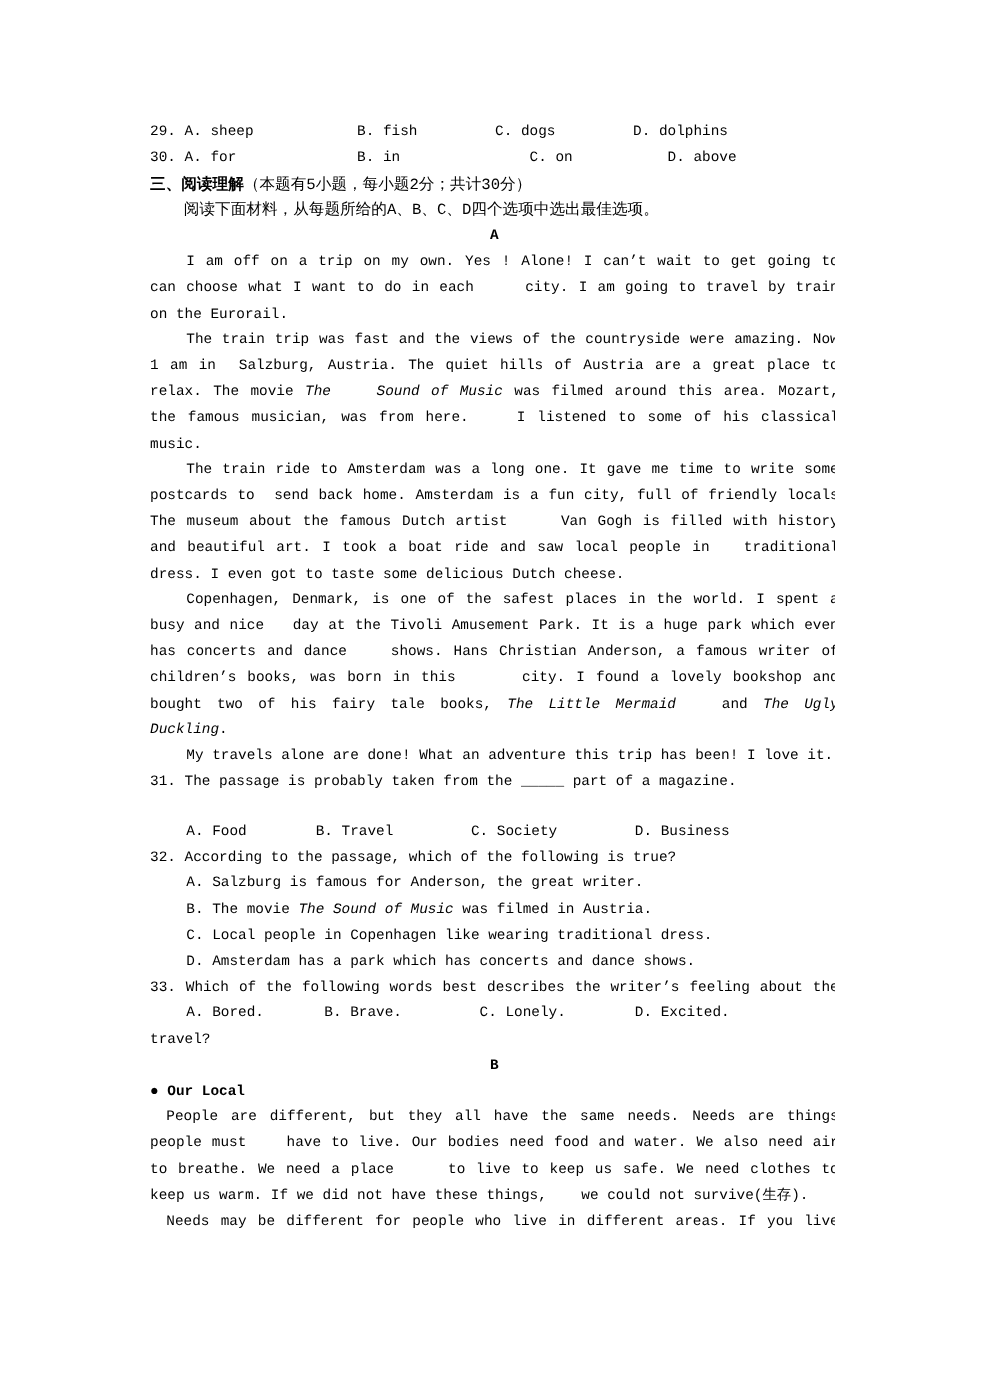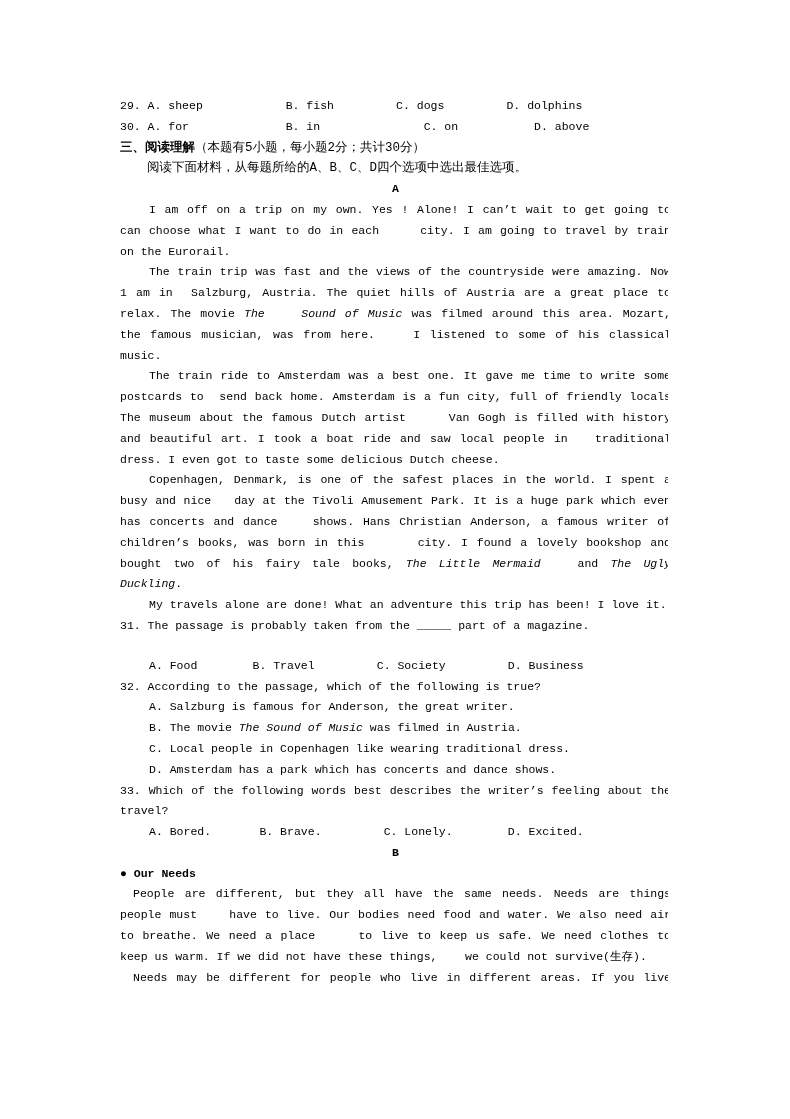--- a/index.html
+++ b/index.html
@@ -50,43 +50,43 @@
       <div class="line cn" style="padding-left: 27px;"><span>阅读下面材料，从每题所给的A、B、C、D四个选项中选出最佳选项。</span></div>
       <div class="line center"><span class="bold">A</span></div>
       <div class="line just" style="padding-left: 29px;"><span>I am off on a trip on my own. Yes ! Alone! I can’t wait to get going to</span></div>
       <div class="line just"><span>can choose what I want to do in each     city. I am going to travel by train</span></div>
       <div class="line"><span>on the Eurorail.</span></div>
       <div class="line just" style="padding-left: 29px;"><span>The train trip was fast and the views of the countryside were amazing. Now</span></div>
       <div class="line just"><span>1 am in  Salzburg, Austria. The quiet hills of Austria are a great place to</span></div>
       <div class="line just"><span>relax. The movie </span><span class="italic">The</span><span>    </span><span class="italic">Sound of Music</span><span> was filmed around this area. Mozart,</span></div>
       <div class="line just"><span>the famous musician, was from here.    I listened to some of his classical</span></div>
       <div class="line"><span>music.</span></div>
-      <div class="line just" style="padding-left: 29px;"><span>The train ride to Amsterdam was a best one. It gave me time to write some</span></div>
+      <div class="line just" style="padding-left: 29px;"><span>The train ride to Amsterdam was a long one. It gave me time to write some</span></div>
       <div class="line just"><span>postcards to  send back home. Amsterdam is a fun city, full of friendly locals</span></div>
       <div class="line just"><span>The museum about the famous Dutch artist     Van Gogh is filled with history</span></div>
       <div class="line just"><span>and beautiful art. I took a boat ride and saw local people in   traditional</span></div>
       <div class="line"><span>dress. I even got to taste some delicious Dutch cheese.</span></div>
       <div class="line just" style="padding-left: 29px;"><span>Copenhagen, Denmark, is one of the safest places in the world. I spent a</span></div>
       <div class="line just"><span>busy and nice   day at the Tivoli Amusement Park. It is a huge park which even</span></div>
       <div class="line just"><span>has concerts and dance    shows. Hans Christian Anderson, a famous writer of</span></div>
       <div class="line just"><span>children’s books, was born in this      city. I found a lovely bookshop and</span></div>
       <div class="line just"><span>bought two of his fairy tale books, </span><span class="italic">The Little Mermaid</span><span>   and </span><span class="italic">The Ugly</span></div>
       <div class="line"><span class="italic">Duckling</span><span>.</span></div>
       <div class="line" style="padding-left: 29px;"><span>My travels alone are done! What an adventure this trip has been! I love it.</span></div>
       <div class="line"><span>31. The passage is probably taken from the _____ part of a magazine.</span></div>
       <div class="line" style="padding-left: 29px; margin-top: 19px;"><span>A. Food        B. Travel         C. Society         D. Business</span></div>
       <div class="line"><span>32. According to the passage, which of the following is true?</span></div>
       <div class="line" style="padding-left: 29px;"><span>A. Salzburg is famous for Anderson, the great writer.</span></div>
       <div class="line" style="padding-left: 29px;"><span>B. The movie </span><span class="italic">The Sound of Music</span><span> was filmed in Austria.</span></div>
       <div class="line" style="padding-left: 29px;"><span>C. Local people in Copenhagen like wearing traditional dress.</span></div>
       <div class="line" style="padding-left: 29px;"><span>D. Amsterdam has a park which has concerts and dance shows.</span></div>
       <div class="line just"><span>33. Which of the following words best describes the writer’s feeling about the</span></div>
+      <div class="line" style="padding-left: 29px;"><span>A. Bored.       B. Brave.         C. Lonely.        D. Excited.</span></div>
       <div class="line"><span>travel?</span></div>
-      <div class="line" style="padding-left: 29px;"><span>A. Bored.       B. Brave.         C. Lonely.        D. Excited.</span></div>
       <div class="line center"><span class="bold">B</span></div>
-      <div class="line"><span class="bold">● </span><span class="bold">Our Needs</span></div>
+      <div class="line"><span class="bold">● </span><span class="bold">Our Local</span></div>
       <div class="line just" style="padding-left: 13px;"><span>People are different, but they all have the same needs. Needs are things</span></div>
       <div class="line just"><span>people must    have to live. Our bodies need food and water. We also need air</span></div>
       <div class="line just"><span>to breathe. We need a place     to live to keep us safe. We need clothes to</span></div>
       <div class="line"><span>keep us warm. If we did not have these things,    we could not survive(生存).</span></div>
       <div class="line just" style="padding-left: 13px;"><span>Needs may be different for people who live in different areas. If you live</span></div>
     </div>
 </div>
 
 </body></html>

